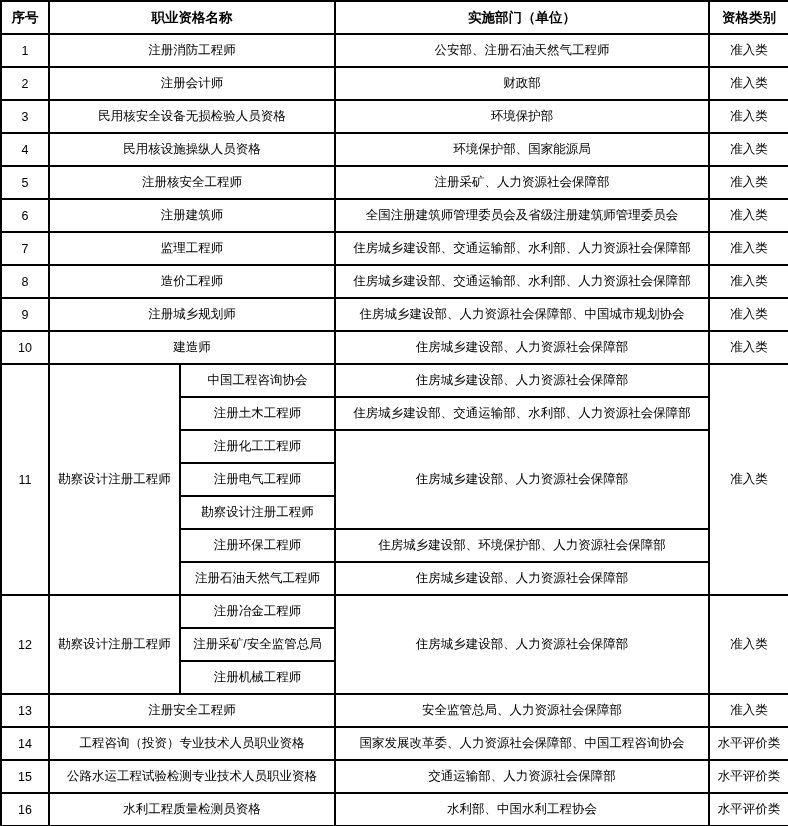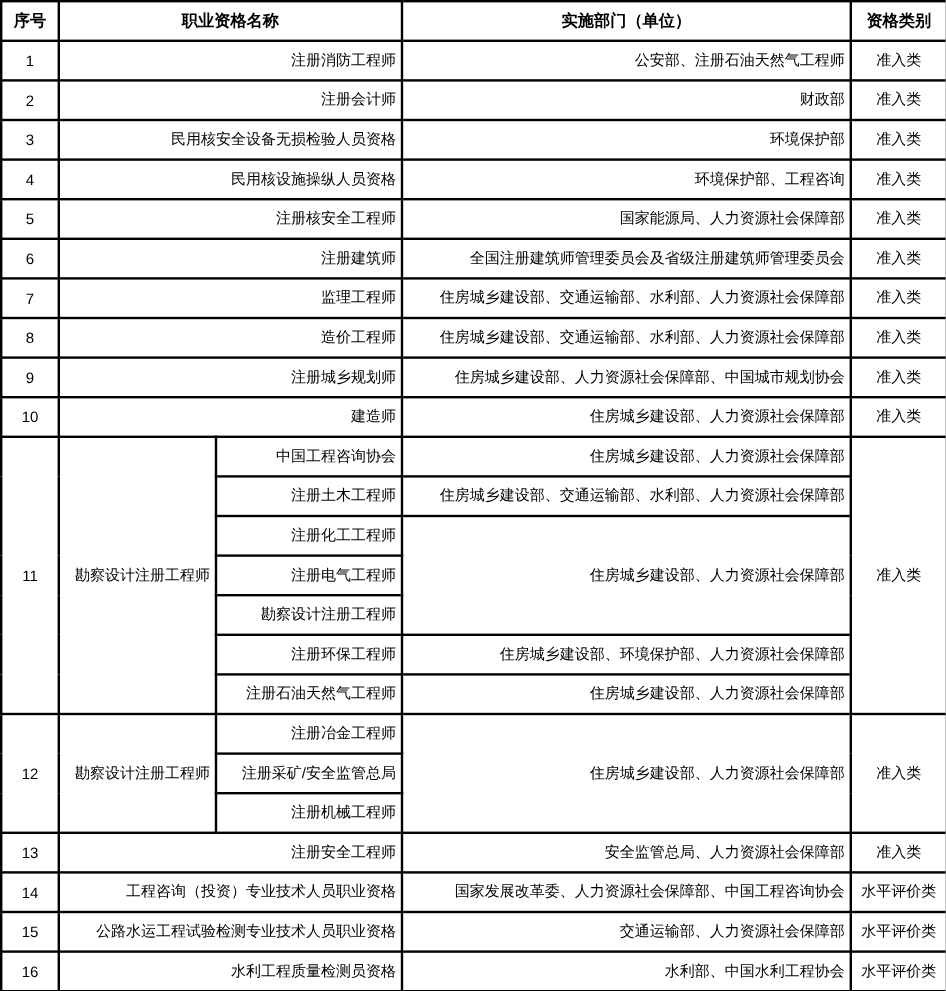--- a/index.html
+++ b/index.html
@@ -22,21 +22,21 @@
     white-space: nowrap;
     box-sizing: border-box;
   }
   table.qual th {
     font-weight: bold;
     text-align: center;
     font-size: 13.5px;
     padding: 0 6px;
   }
   td.c { text-align: center; padding: 0 2px; }
-  td.l { text-align: right; }
+  td.l { text-align: center; }
 </style>
 </head>
 <body>
 
 <div class="page">
 <table class="qual">
   <colgroup>
     <col style="width:48px">
         <col style="width:131px">
         <col style="width:155px">
@@ -66,27 +66,27 @@
     </tr>
     <tr>
       <td class="c">3</td>
       <td colspan="2" class="l">民用核安全设备无损检验人员资格</td>
       <td class="l">环境保护部</td>
       <td class="c">准入类</td>
     </tr>
     <tr>
       <td class="c">4</td>
       <td colspan="2" class="l">民用核设施操纵人员资格</td>
-      <td class="l">环境保护部、工程咨询</td>
+      <td class="l">环境保护部、国家能源局</td>
       <td class="c">准入类</td>
     </tr>
     <tr>
       <td class="c">5</td>
       <td colspan="2" class="l">注册核安全工程师</td>
-      <td class="l">国家能源局、人力资源社会保障部</td>
+      <td class="l">注册采矿、人力资源社会保障部</td>
       <td class="c">准入类</td>
     </tr>
     <tr>
       <td class="c">6</td>
       <td colspan="2" class="l">注册建筑师</td>
       <td class="l">全国注册建筑师管理委员会及省级注册建筑师管理委员会</td>
       <td class="c">准入类</td>
     </tr>
     <tr>
       <td class="c">7</td>

